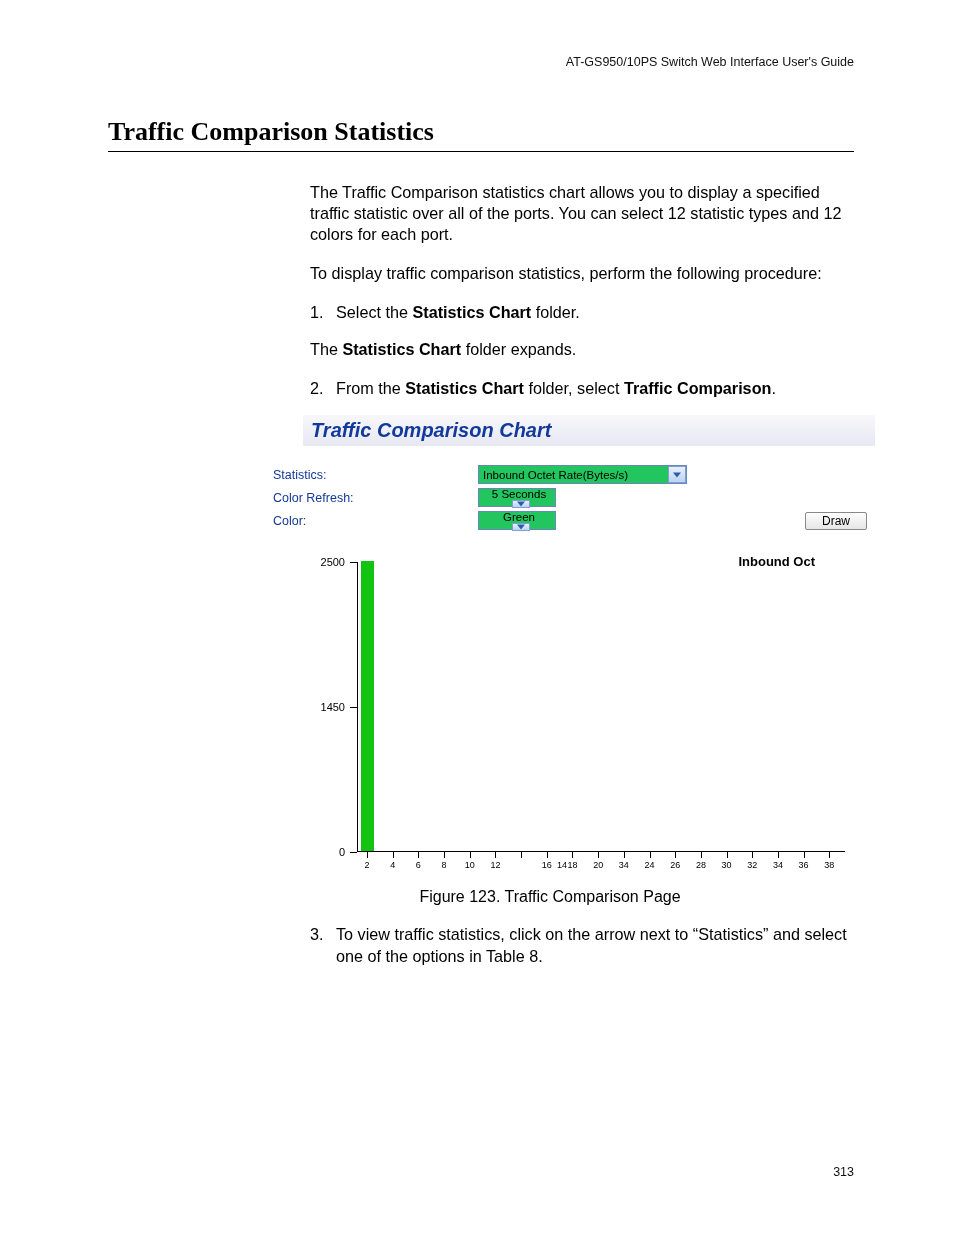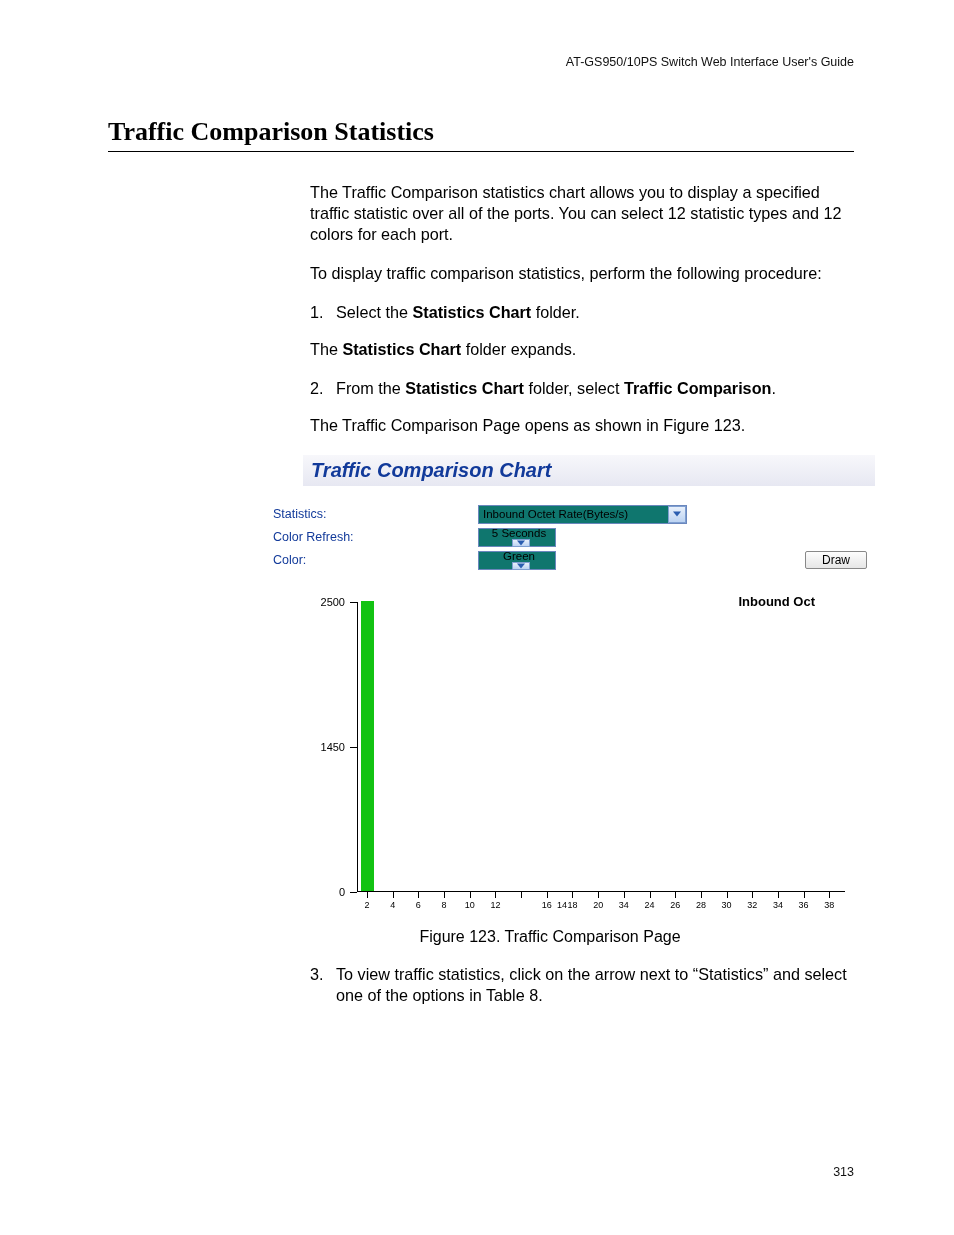--- a/index.html
+++ b/index.html
@@ -57,21 +57,21 @@
   .controls {
     font-size: 12.5px;
     padding: 18px 8px 6px 8px;
     color: #123a9a;
   }
   .crow { display: flex; align-items: center; margin-bottom: 4px; }
   .crow .lbl { width: 205px; corrected:205px; }
   .crow .lbl { width: 205px; }
   .select-box {
     border: 1px solid #6a87bd;
-    background: #0f766e;
+    background: #22c55e;
     font-size: 11.5px;
     color: #000;
     height: 17px;
     display: inline-flex;
     align-items: center;
     padding: 0 0 0 4px;
     position: relative;
   }
   .select-box .arrow-btn {
     width: 16px;
@@ -183,21 +183,20 @@
   <p class="indent">
     <span>The </span><span class="bold">Statistics Chart</span><span> folder expands.</span>
   </p>
 
   <div class="ol-item">
     <div class="num">2.</div>
     <div class="txt">
       <span>From the </span><span class="bold">Statistics Chart</span><span> folder, select </span><span class="bold">Traffic Comparison</span><span>.</span>
     </div>
   </div>
-  <p class="indent">The Traffic Comparison Page opens as shown in Figure 123.</p>
 </div>
 
 <div class="figure-wrap">
   <div class="panel-title-bar">Traffic Comparison Chart</div>
 
   <div class="controls">
     <div class="crow">
       <span class="lbl">Statistics:</span>
       <span class="select-box sel-stats">
         <span>Inbound Octet Rate(Bytes/s)</span>

